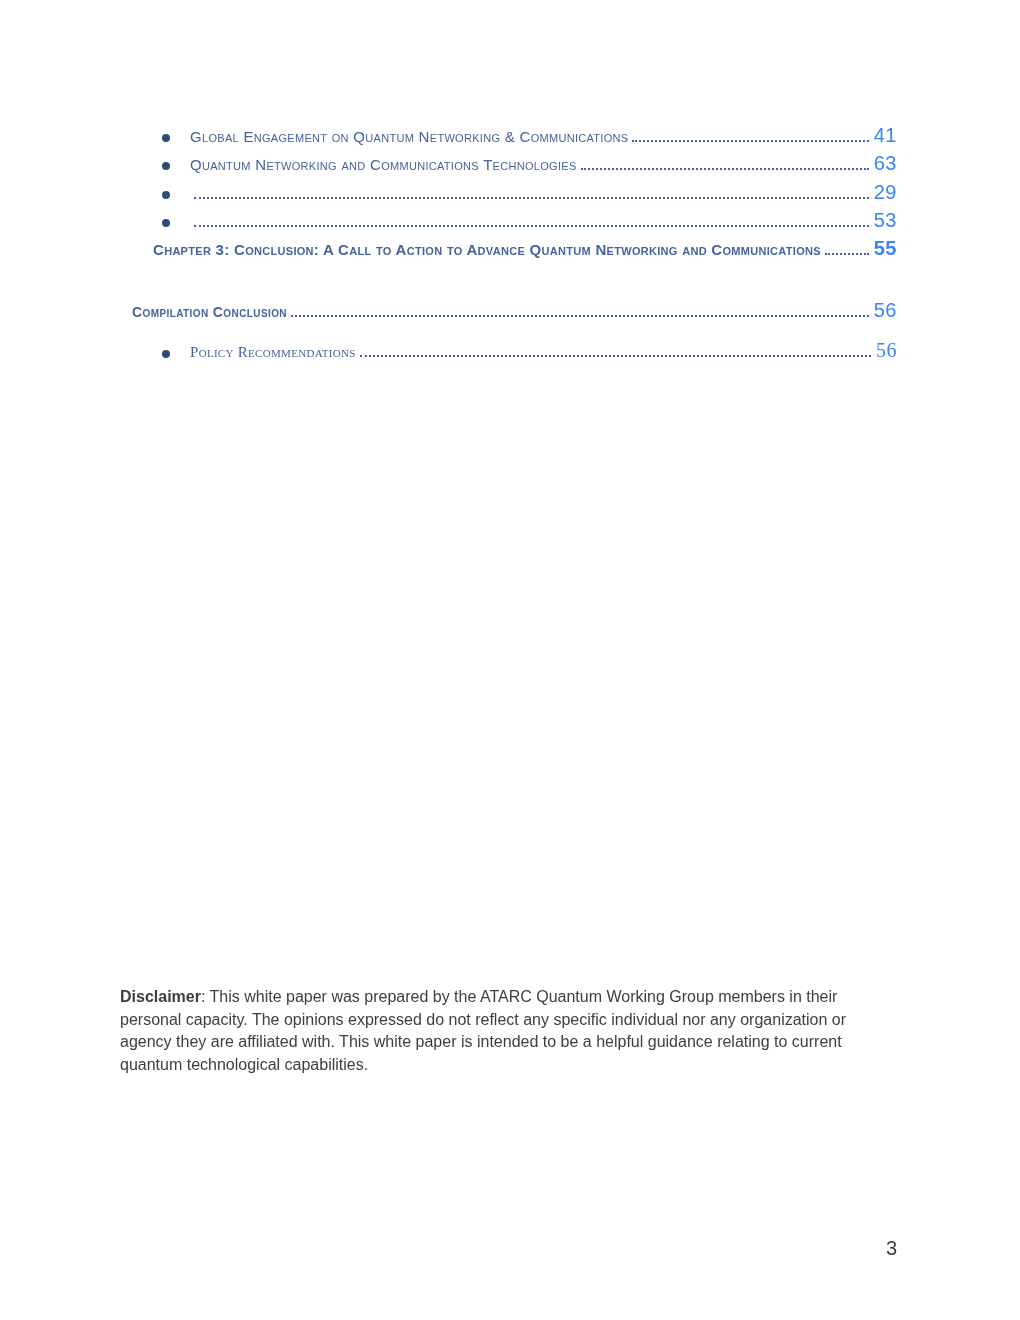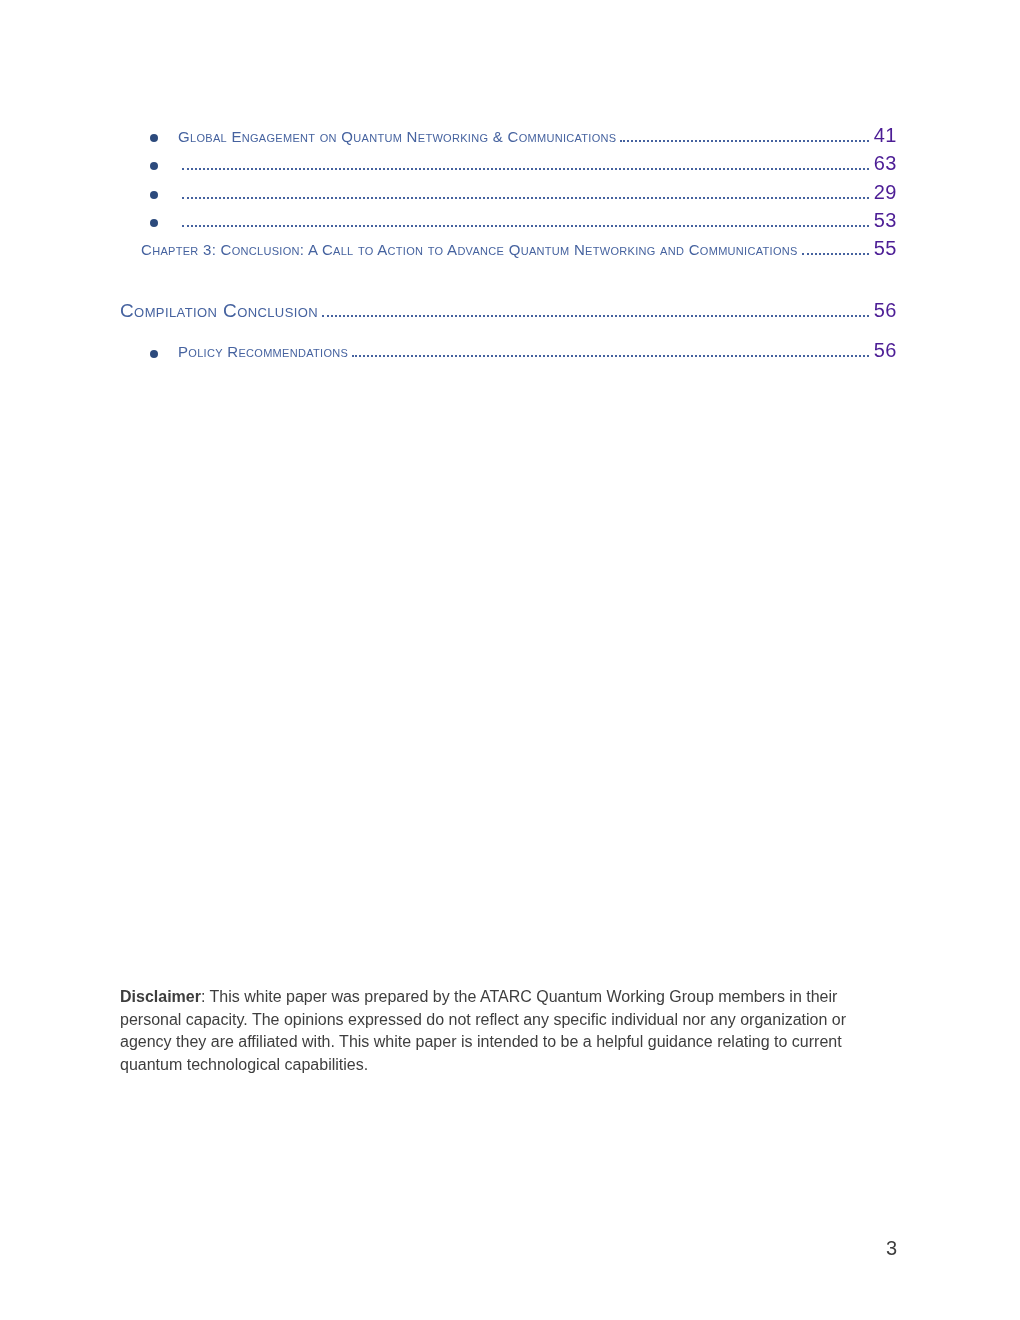--- a/index.html
+++ b/index.html
@@ -17,20 +17,21 @@
     position: absolute;
     left: 120px;
     top: 124px;
     width: 777px;
     color: #45629F;
   }
   .toc-row {
     display: flex;
     align-items: baseline;
     height: 28.33px;
+    margin-left: 12px;
   }
   .toc-row .bullet {
     width: 8px;
     height: 8px;
     border-radius: 50%;
     background: #2C4A7C;
     align-self: center;
     margin-left: 30px;
     margin-right: 20px;
     flex: 0 0 auto;
@@ -44,35 +45,37 @@
   }
   .leader {
     flex: 1 1 auto;
     min-width: 18px;
     border-bottom: 2px dotted #45629F;
     margin: 0 5px 0 4px;
   }
   .toc-page {
     font-size: 20px;
     letter-spacing: 0.5px;
-    color: #4c1d95;
+    color: #3b82f6;
     flex: 0 0 auto;
   }
-  .row-chapter { padding-left: 21px; }
+  .row-chapter { padding-left: 21px; font-weight: bold; }
   .row-section {
     height: 36px;
     margin-top: 33px;
   }
   .row-section .toc-label {
-    font-size: 19px;
+    font-size: 14px;
     letter-spacing: 0.4px;
+    font-weight: bold;
   }
   .row-policy {
     height: 30px;
     margin-top: 4px;
+    font-family: Liberation Serif, serif;
   }
 
   
   .disclaimer {
     position: absolute;
     left: 120px;
     top: 986px;
     font-size: 16px;
     line-height: 22.5px;
     color: #3E3E3E;
@@ -98,20 +101,21 @@
 
     <div class="toc-row">
       <span class="bullet"></span>
       <span class="toc-label">Global Engagement on Quantum Networking &amp; Communications</span>
       <span class="leader"></span>
       <span class="toc-page">41</span>
     </div>
 
     <div class="toc-row">
       <span class="bullet"></span>
+      <span class="toc-label">Quantum Networking and Communications Technologies</span>
       <span class="leader"></span>
       <span class="toc-page">63</span>
     </div>
 
     <div class="toc-row">
       <span class="bullet"></span>
       <span class="leader"></span>
       <span class="toc-page">29</span>
     </div>
 

